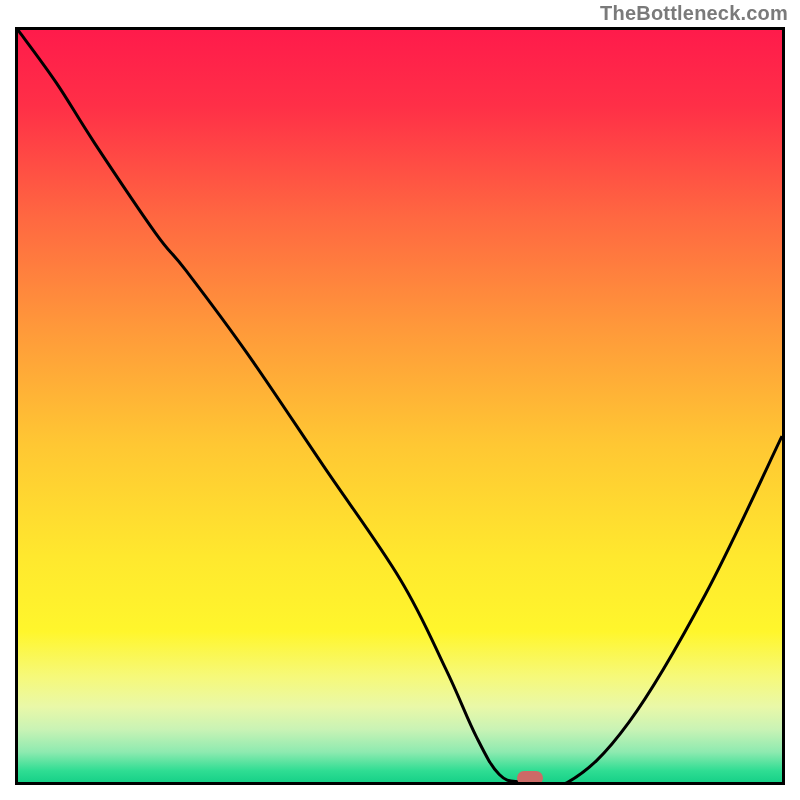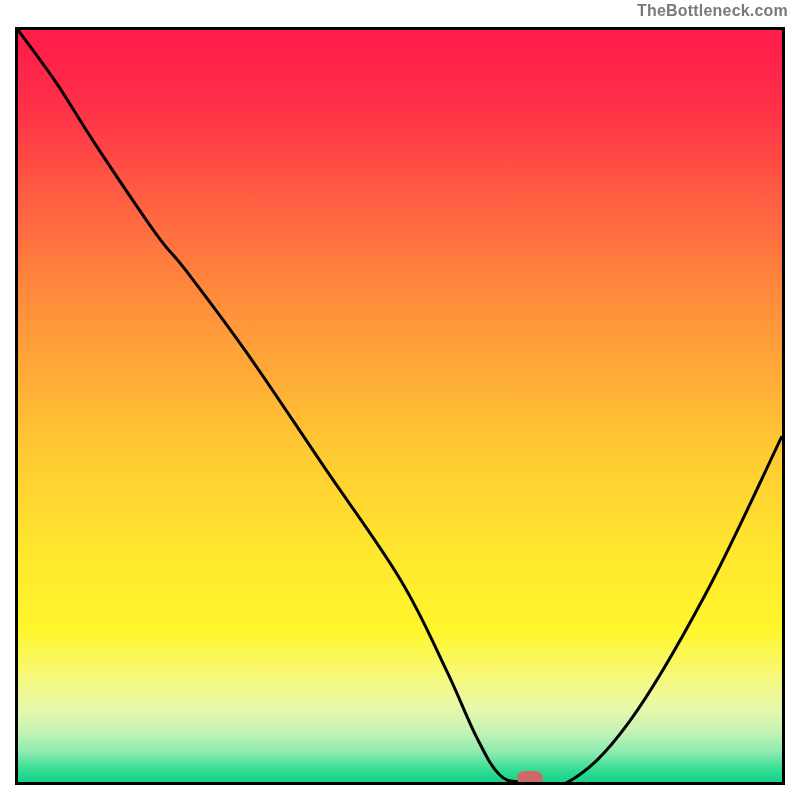--- a/index.html
+++ b/index.html
@@ -12,21 +12,21 @@
   }
   .container {
     position: relative;
     width: 800px;
     height: 800px;
   }
   .attribution {
     position: absolute;
     top: 2px;
     right: 12px;
-    font-size: 16px;
+    font-size: 20px;
     font-weight: bold;
     color: #7a7a7a;
     letter-spacing: 0.2px;
   }
   .plot-frame {
     position: absolute;
     left: 15px;
     top: 27px;
     width: 770px;
     height: 758px;

